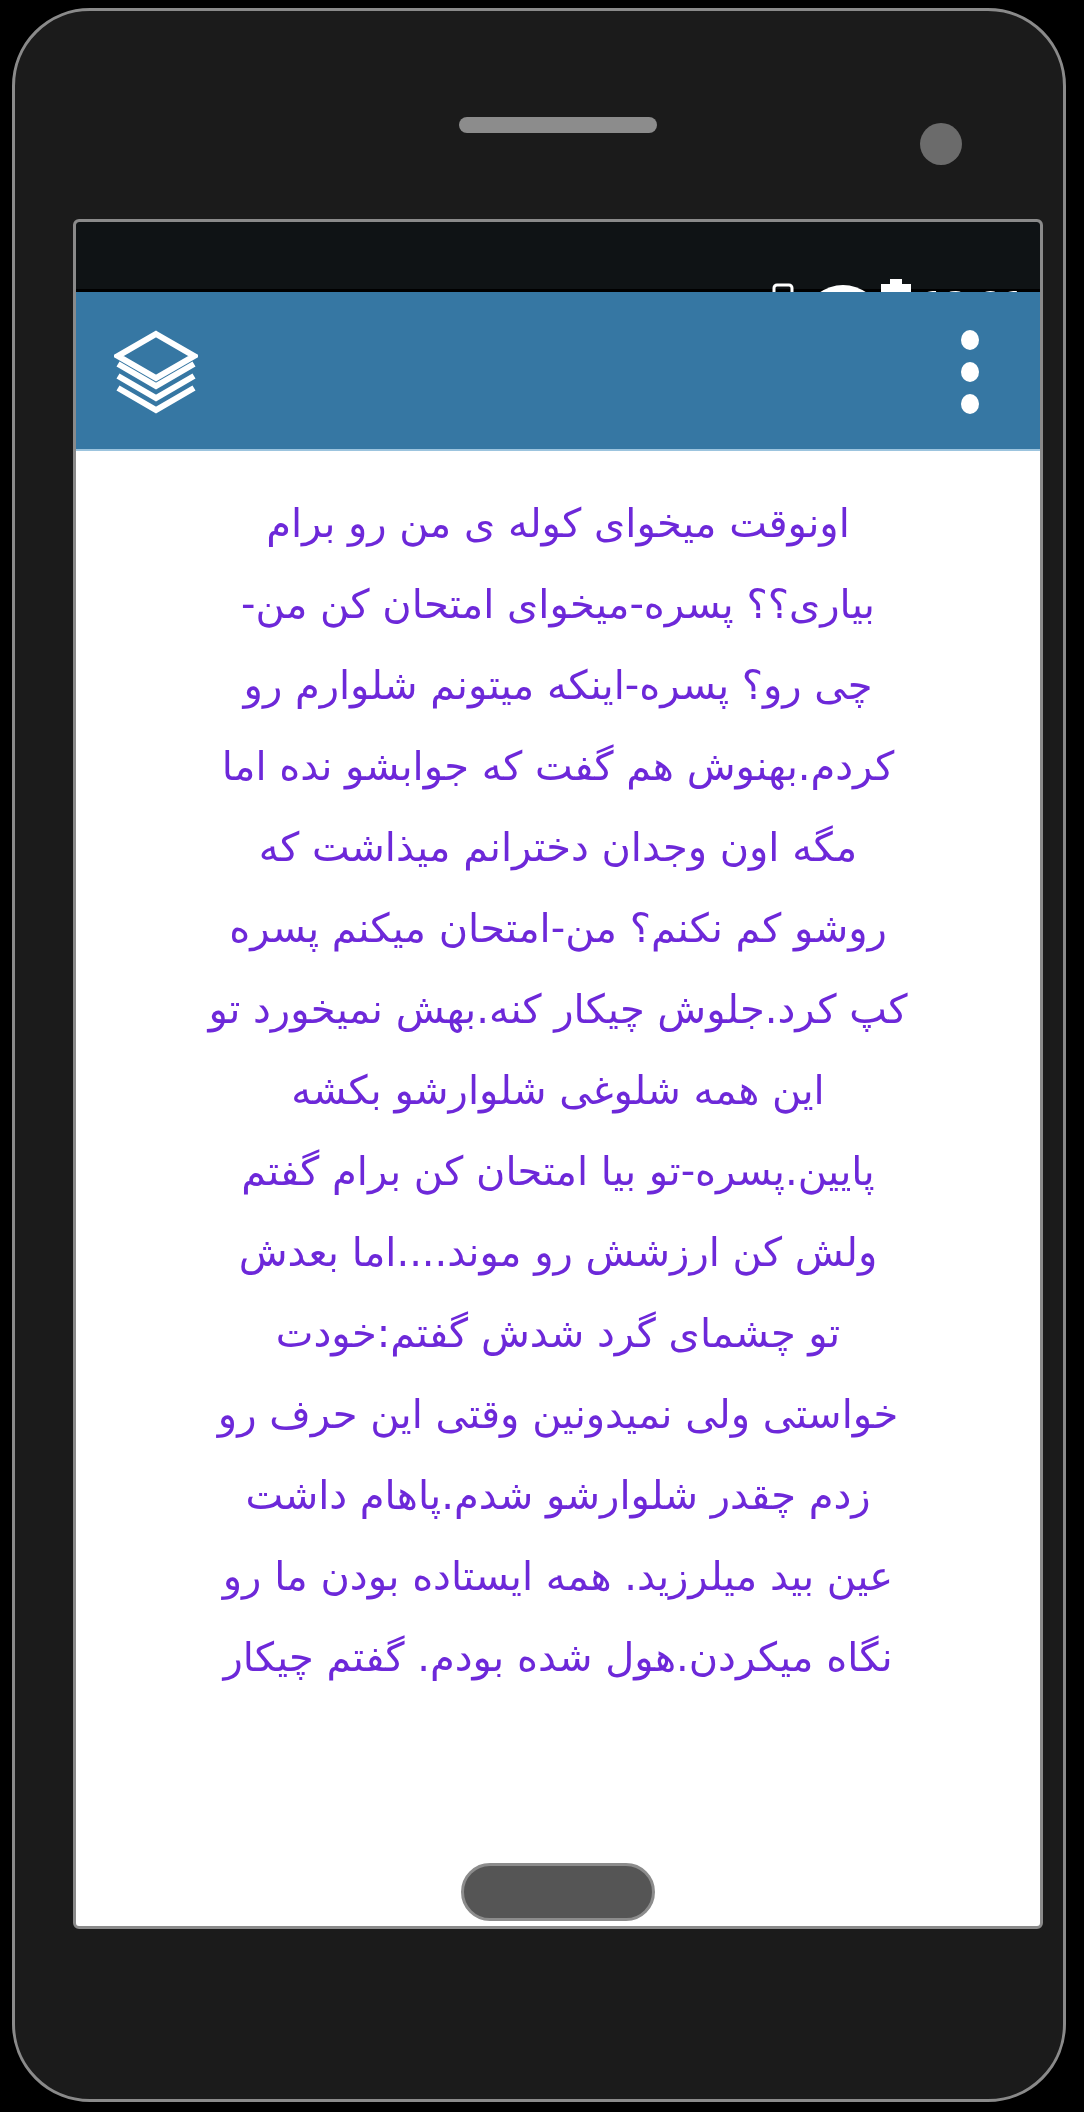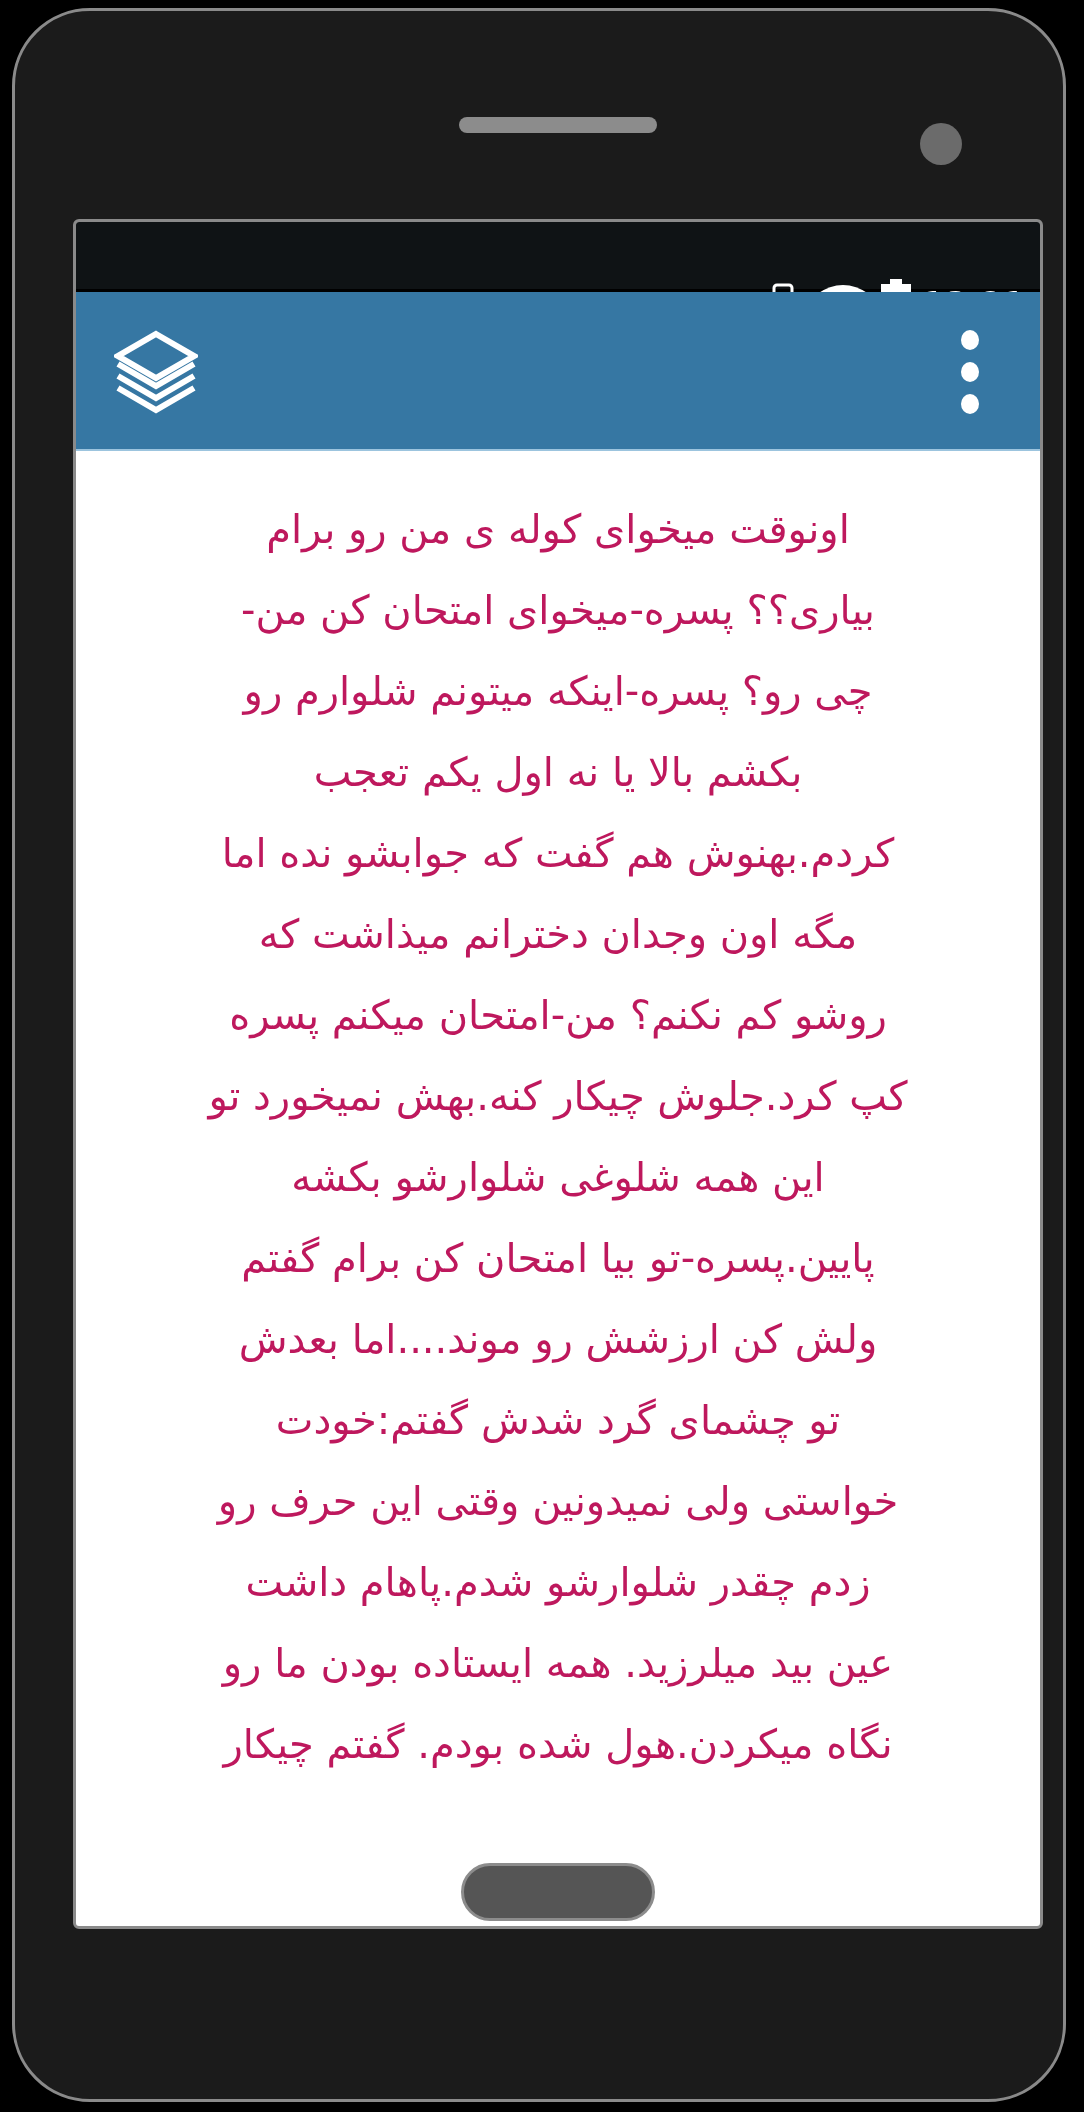--- a/index.html
+++ b/index.html
@@ -116,26 +116,26 @@
     position: absolute;
     left: 0;
     top: 229px;
     width: 100%;
     bottom: 0;
     overflow: hidden;
   }
   .story {
     direction: rtl;
     text-align: center;
-    margin: 6px;
+    margin: 0;
     padding: 32px 88px 0 88px;
     font-family: "DejaVu Sans", sans-serif;
     font-size: 40px;
     line-height: 81px;
-    color: #be185d;
+    color: #6d28d9;
   }
   .story .line {
     display: block;
     white-space: nowrap;
   }
   .home-button {
     position: absolute;
     left: 446px;
     top: 1852px;
     width: 194px;
@@ -197,21 +197,20 @@
         <span class="dot"></span>
         <span class="dot"></span>
       </div>
     </div>
 
     <div class="content">
       <p class="story">
         <span class="line">اونوقت میخوای کوله ی من رو برام</span>
         <span class="line">بیاری؟؟ پسره-میخوای امتحان کن من-</span>
         <span class="line">چی رو؟ پسره-اینکه میتونم شلوارم رو</span>
-        <span class="line">بکشم بالا یا نه اول یکم تعجب</span>
         <span class="line">کردم.بهنوش هم گفت که جوابشو نده اما</span>
         <span class="line">مگه اون وجدان دخترانم میذاشت که</span>
         <span class="line">روشو کم نکنم؟ من-امتحان میکنم پسره</span>
         <span class="line">کپ کرد.جلوش چیکار کنه.بهش نمیخورد تو</span>
         <span class="line">این همه شلوغی شلوارشو بکشه</span>
         <span class="line">پایین.پسره-تو بیا امتحان کن برام گفتم</span>
         <span class="line">ولش کن ارزشش رو موند....اما بعدش</span>
         <span class="line">تو چشمای گرد شدش گفتم:خودت</span>
         <span class="line">خواستی ولی نمیدونین وقتی این حرف رو</span>
         <span class="line">زدم چقدر شلوارشو شدم.پاهام داشت</span>

